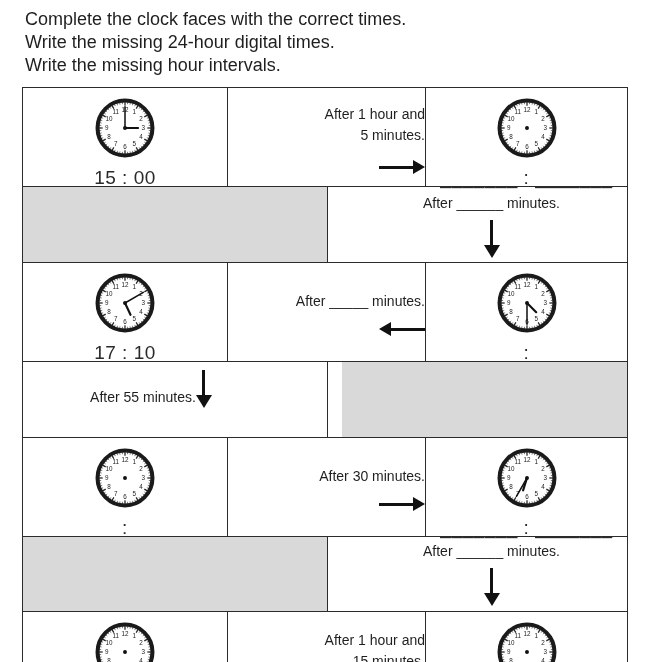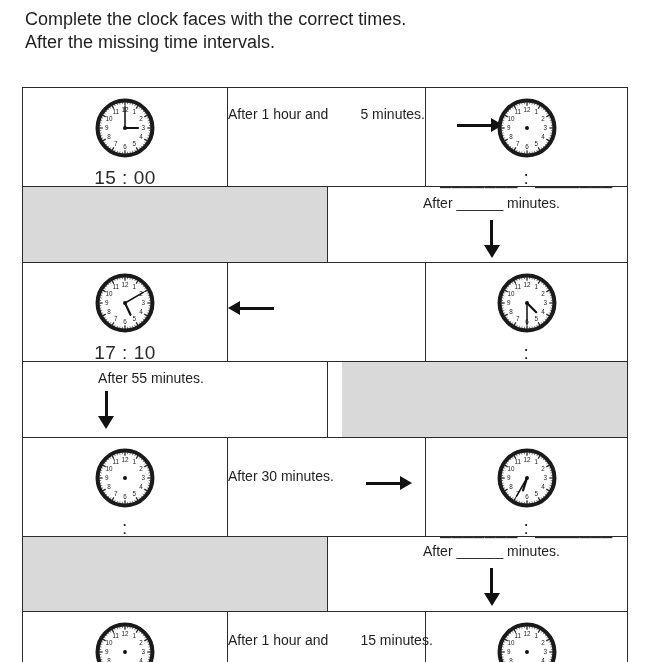--- a/index.html
+++ b/index.html
@@ -28,43 +28,44 @@
   .c2{left:205px;width:198px;border-right:1px solid #2b2b2b;}
   .c3{left:403px;width:201px;}
   .ha{left:0;width:305px;border-right:1px solid #2b2b2b;}
   .hb{left:319px;width:299px;}
   .grey{background:#d9d9d9;}
 
   .clockcell{display:flex;flex-direction:column;align-items:center;padding-top:4px;}
   .clock{width:72px;height:72px;}
   .digital{margin-top:3px;font-size:19px;color:#2a2a2a;letter-spacing:0.5px;white-space:nowrap;}
 
-  .midcell{display:flex;flex-direction:row;align-items:flex-start;gap:32px;}
+  .midcell{display:flex;flex-direction:column;align-items:flex-end;}
   .pt16{padding-top:16px;} .pt28{padding-top:28px;} .pt18{padding-top:18px;}
   .itext{font-size:14px;line-height:21px;color:#1f1f1f;white-space:nowrap;text-align:center;}
 
   .intervalcell{display:flex;flex-direction:column;align-items:center;padding-top:6px;}
   .pt4{padding-top:4px;}
-  .shift-l{transform:translateX(-24px);display:flex;flex-direction:column;align-items:flex-start;}
+  .shift-l{transform:translateX(-24px);display:flex;flex-direction:row;align-items:flex-end;}
 
   .arr-r,.arr-l{display:flex;align-items:center;margin-top:14px;}
   .arr-r .stem,.arr-l .stem{width:34px;height:3px;background:#111;}
   .arr-r .head{width:0;height:0;border-left:12px solid #111;border-top:7px solid transparent;border-bottom:7px solid transparent;}
   .arr-l .head{width:0;height:0;border-right:12px solid #111;border-top:7px solid transparent;border-bottom:7px solid transparent;}
   .mt10{margin-top:10px;} .mt6{margin-top:6px;} .mt2{margin-top:2px;}
   .arr-d{display:flex;flex-direction:column;align-items:center;}
   .arr-d .stem{width:3px;height:25px;background:#111;}
   .arr-d .head{width:0;height:0;border-top:13px solid #111;border-left:8px solid transparent;border-right:8px solid transparent;}
 </style>
 </head>
 <body>
 
 <div class="header">
   <div class="hline">Complete the clock faces with the correct times.</div>
-  <div class="hline">After the missing time intervals.</div>
+  <div class="hline">Write the missing 24-hour digital times.</div>
+  <div class="hline">Write the missing hour intervals.</div>
 </div>
 
 <div class="wtable">
 
   <div class="row r1 bb">
     <div class="cell c1 clockcell">
       <div class="clock"><svg viewBox="0 0 80 80" width="72" height="72">
             <circle cx="40" cy="40" r="30.5" fill="#fff" stroke="#1a1a1a" stroke-width="4.5"></circle>
             <line x1="40.00" y1="15.20" x2="40.00" y2="10.80" stroke="#222" stroke-width="1.4"></line>
             <line x1="42.78" y1="13.55" x2="43.05" y2="10.96" stroke="#222" stroke-width="0.7"></line>
@@ -320,20 +321,21 @@
             <text x="22.33" y="32.20" font-size="7" text-anchor="middle" fill="#222" font-family="Liberation Sans, sans-serif">10</text>
             <text x="29.80" y="24.73" font-size="7" text-anchor="middle" fill="#222" font-family="Liberation Sans, sans-serif">11</text>
             <text x="40.00" y="22.00" font-size="7" text-anchor="middle" fill="#222" font-family="Liberation Sans, sans-serif">12</text>
             <line x1="40" y1="40" x2="46.13" y2="53.14" stroke="#111" stroke-width="2.4" stroke-linecap="round"></line>
             <line x1="40" y1="40" x2="60.35" y2="28.25" stroke="#111" stroke-width="1.7" stroke-linecap="round"></line>
             <circle cx="40" cy="40" r="2.2" fill="#111"></circle>
           </svg></div>
       <div class="digital">17 : 10</div>
     </div>
     <div class="cell c2 midcell pt28">
+      <div class="itext">After _____ minutes.</div>
       <div class="arr-l mt10">
           <span class="head"></span>
           <span class="stem"></span>
         </div>
     </div>
     <div class="cell c3 clockcell">
       <div class="clock"><svg viewBox="0 0 80 80" width="72" height="72">
             <circle cx="40" cy="40" r="30.5" fill="#fff" stroke="#1a1a1a" stroke-width="4.5"></circle>
             <line x1="40.00" y1="15.20" x2="40.00" y2="10.80" stroke="#222" stroke-width="1.4"></line>
             <line x1="42.78" y1="13.55" x2="43.05" y2="10.96" stroke="#222" stroke-width="0.7"></line>

